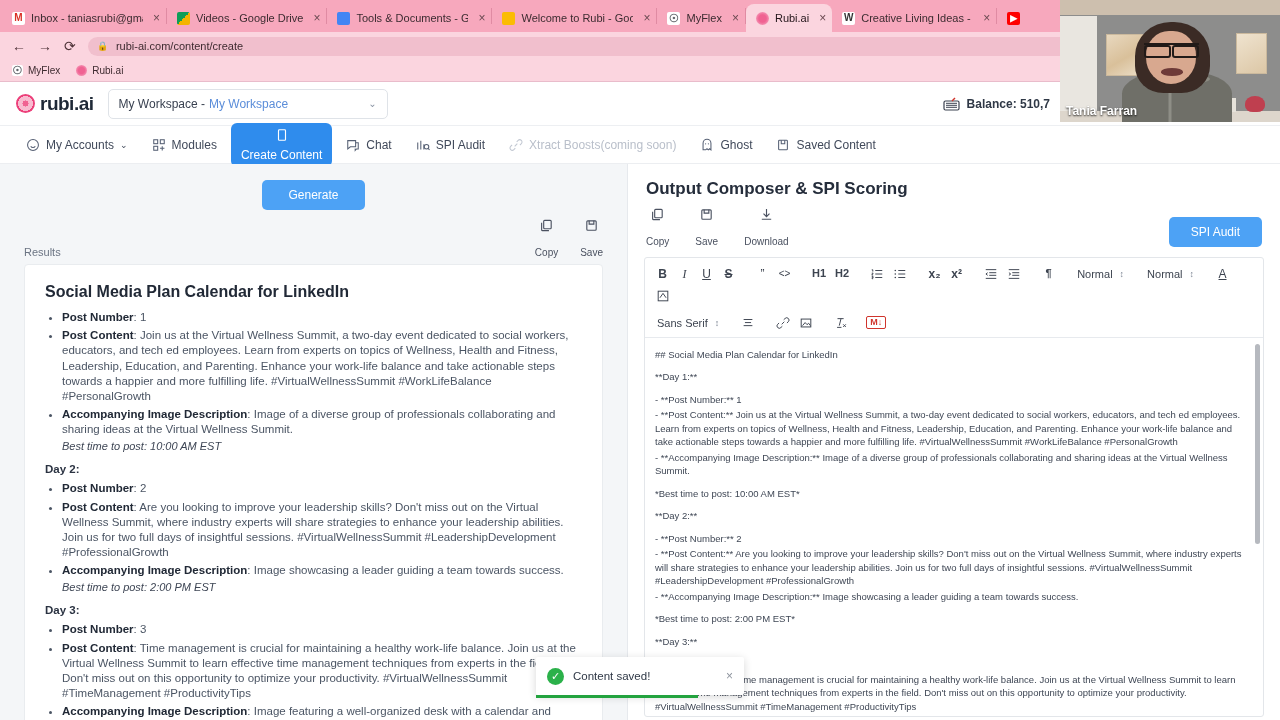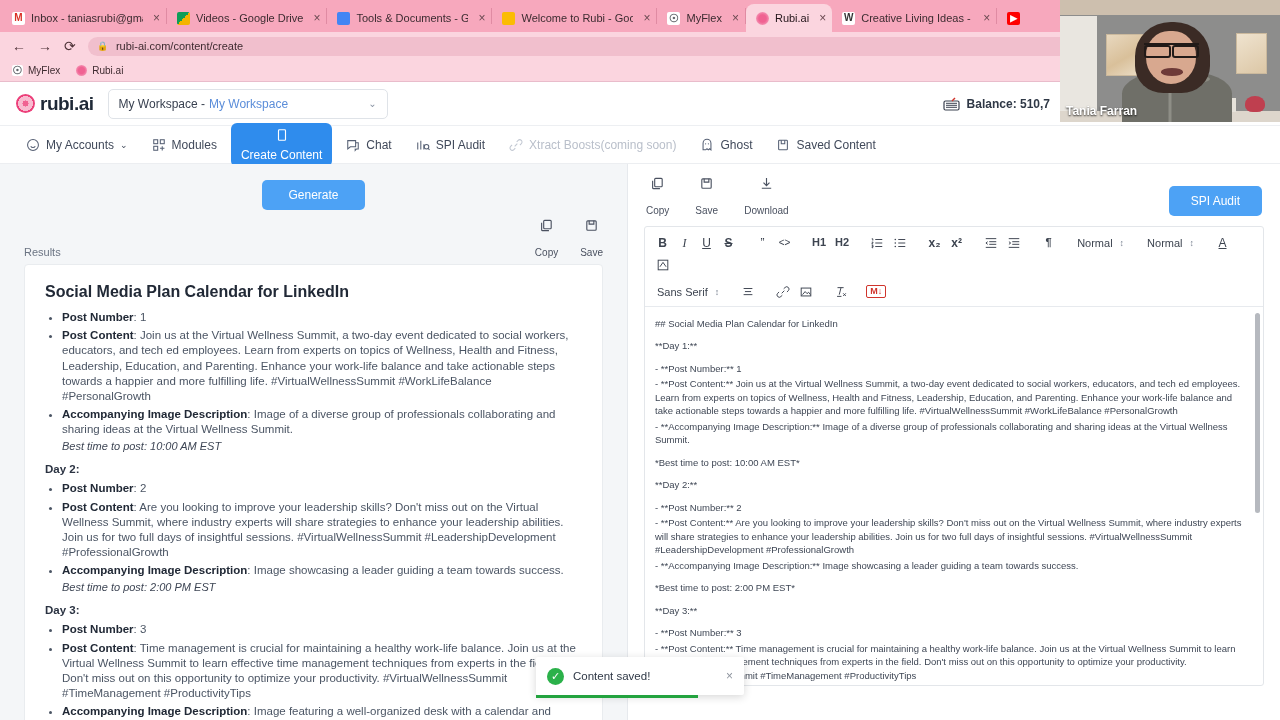--- a/index.html
+++ b/index.html
@@ -505,20 +505,21 @@
             </li>
             <li>
               <b>Accompanying Image Description</b>: <span>Image featuring a well-organized desk with a calendar and clock, symbolizing efficient time management.</span>
             </li>
           </ul>
 
         </div>
       </div>
 
       <div class="right-pane">
+        <div class="rp-title">Output Composer &amp; SPI Scoring</div>
 
         <div class="rp-toolrow">
           <div class="rp-tools">
             <div class="tool-btn">
               <svg viewBox="0 0 16 16" fill="none" stroke="#4a5160" stroke-width="1.2">
                 <rect x="5" y="2.5" width="8" height="9" rx="1"></rect>
                   <path d="M10.6 13.5H3.8a1 1 0 0 1-1-1V5"></path>
               </svg>
               <span>Copy</span>
             </div>

